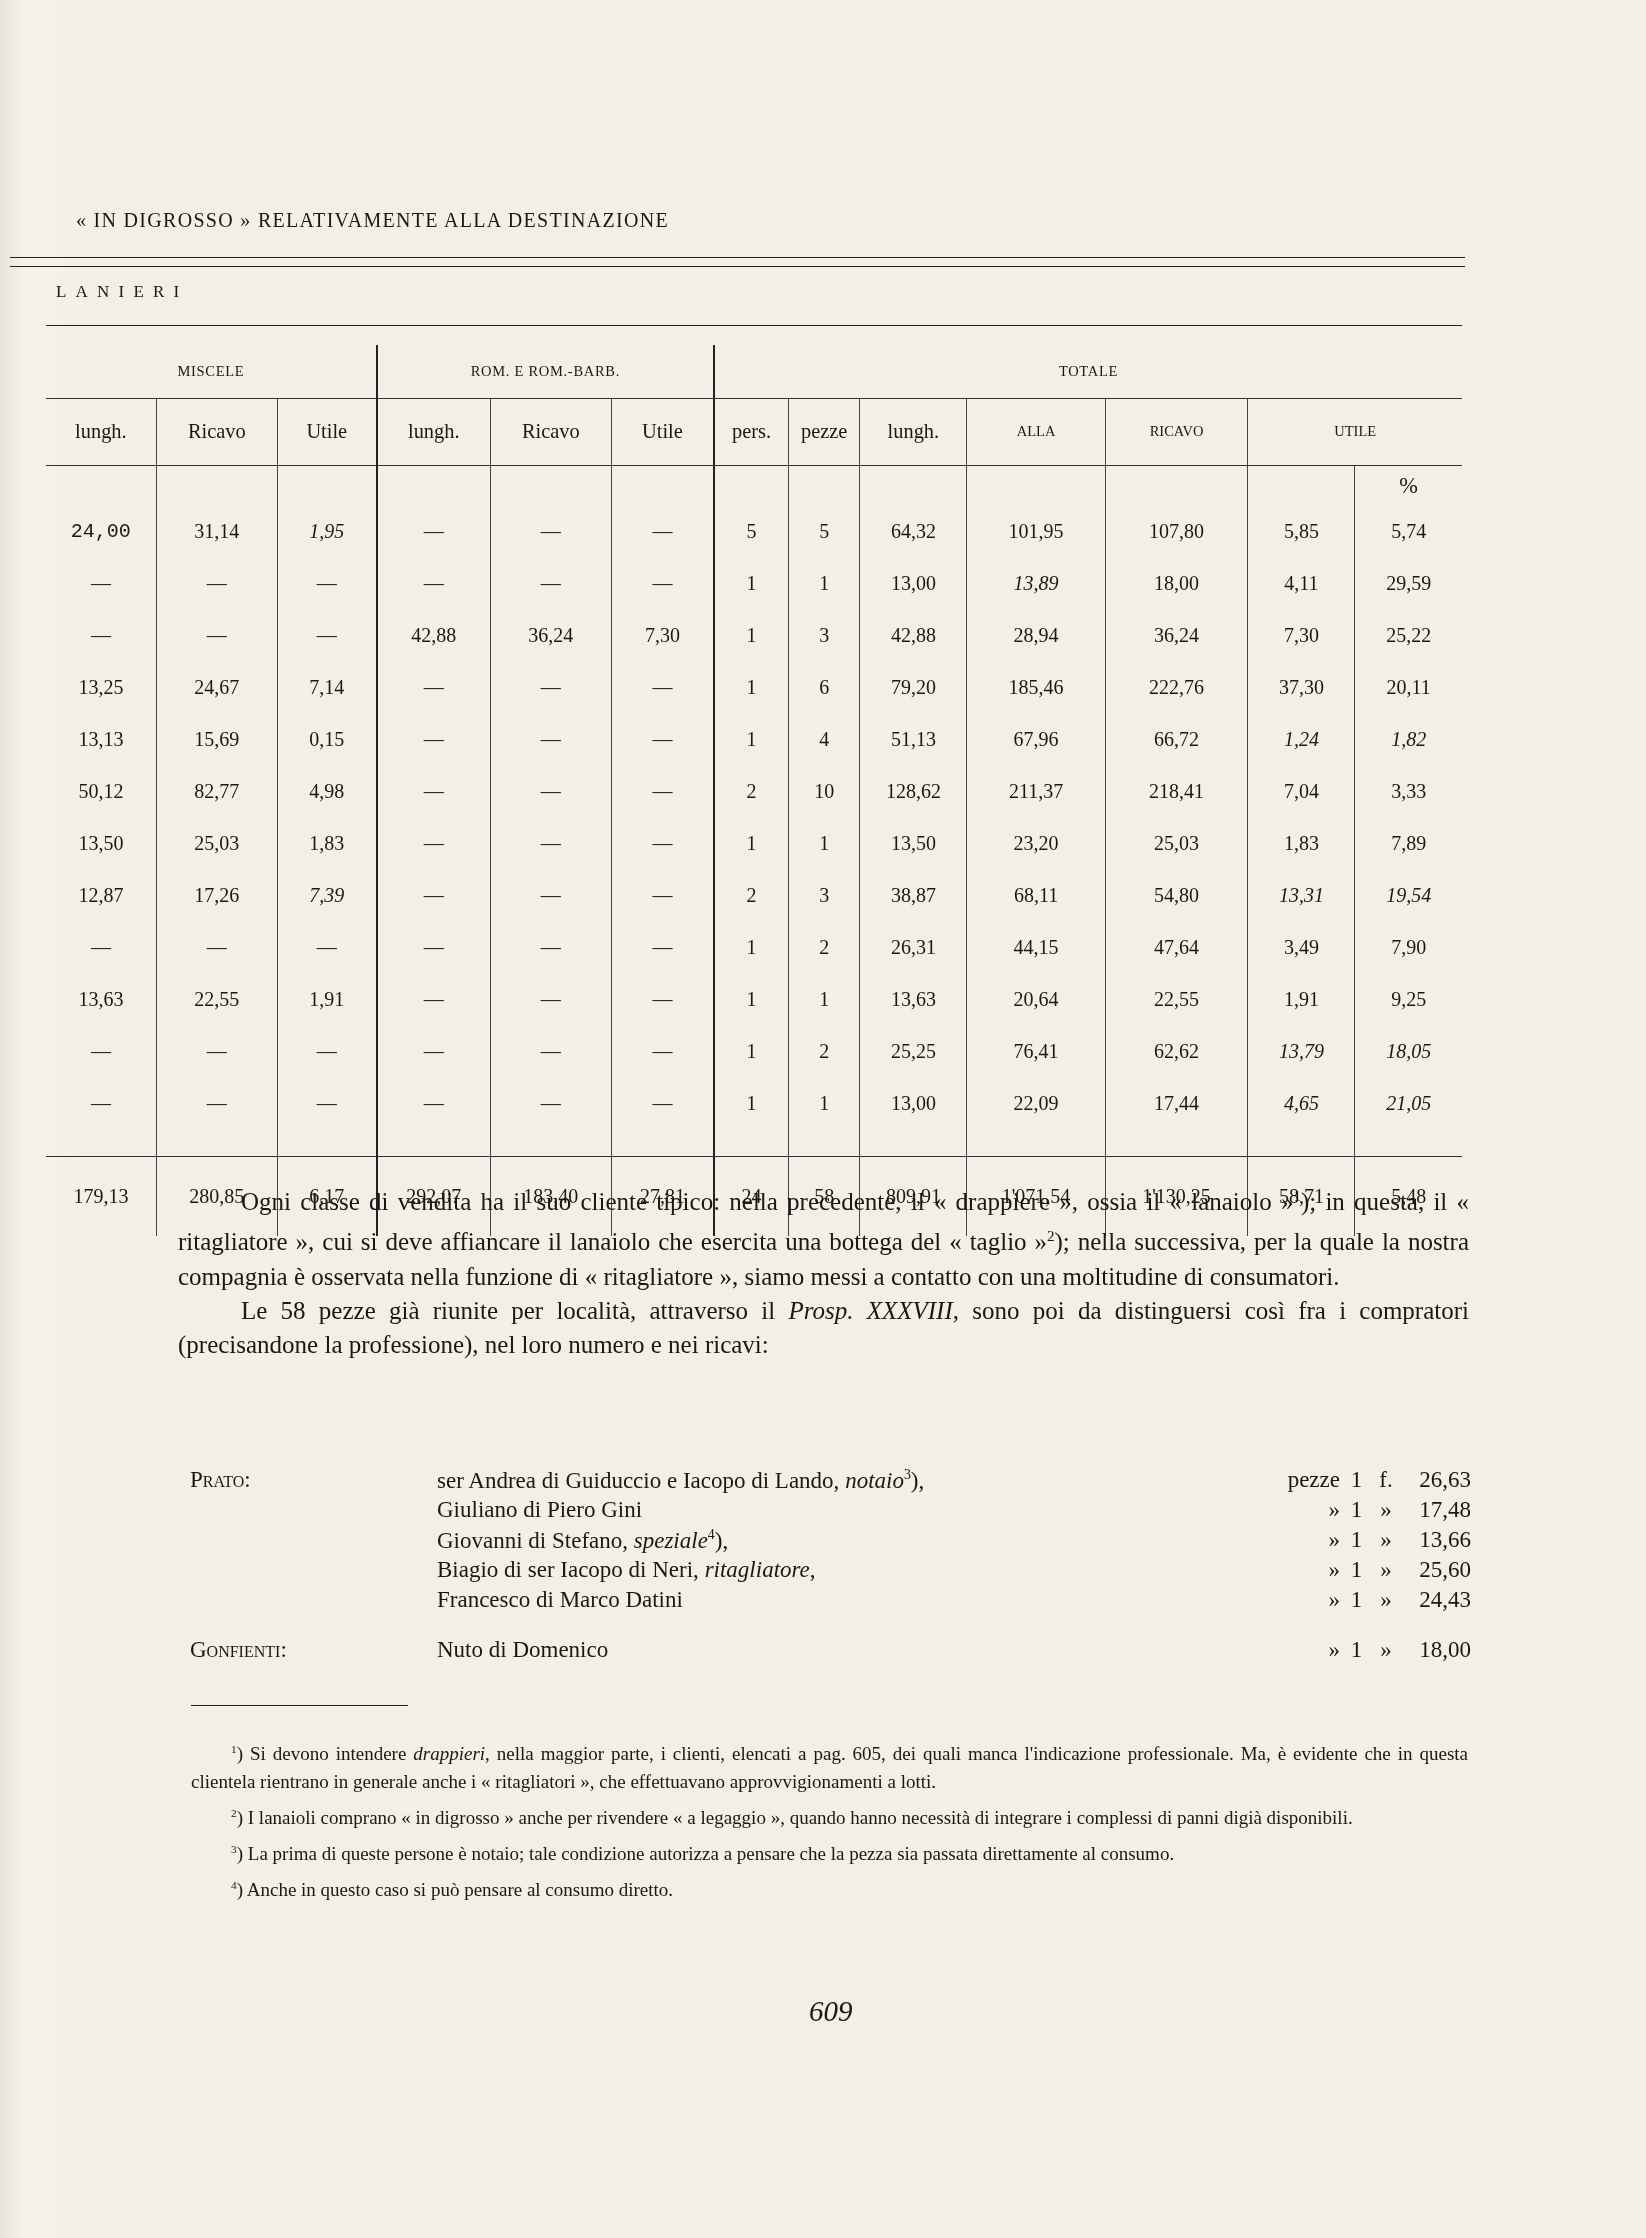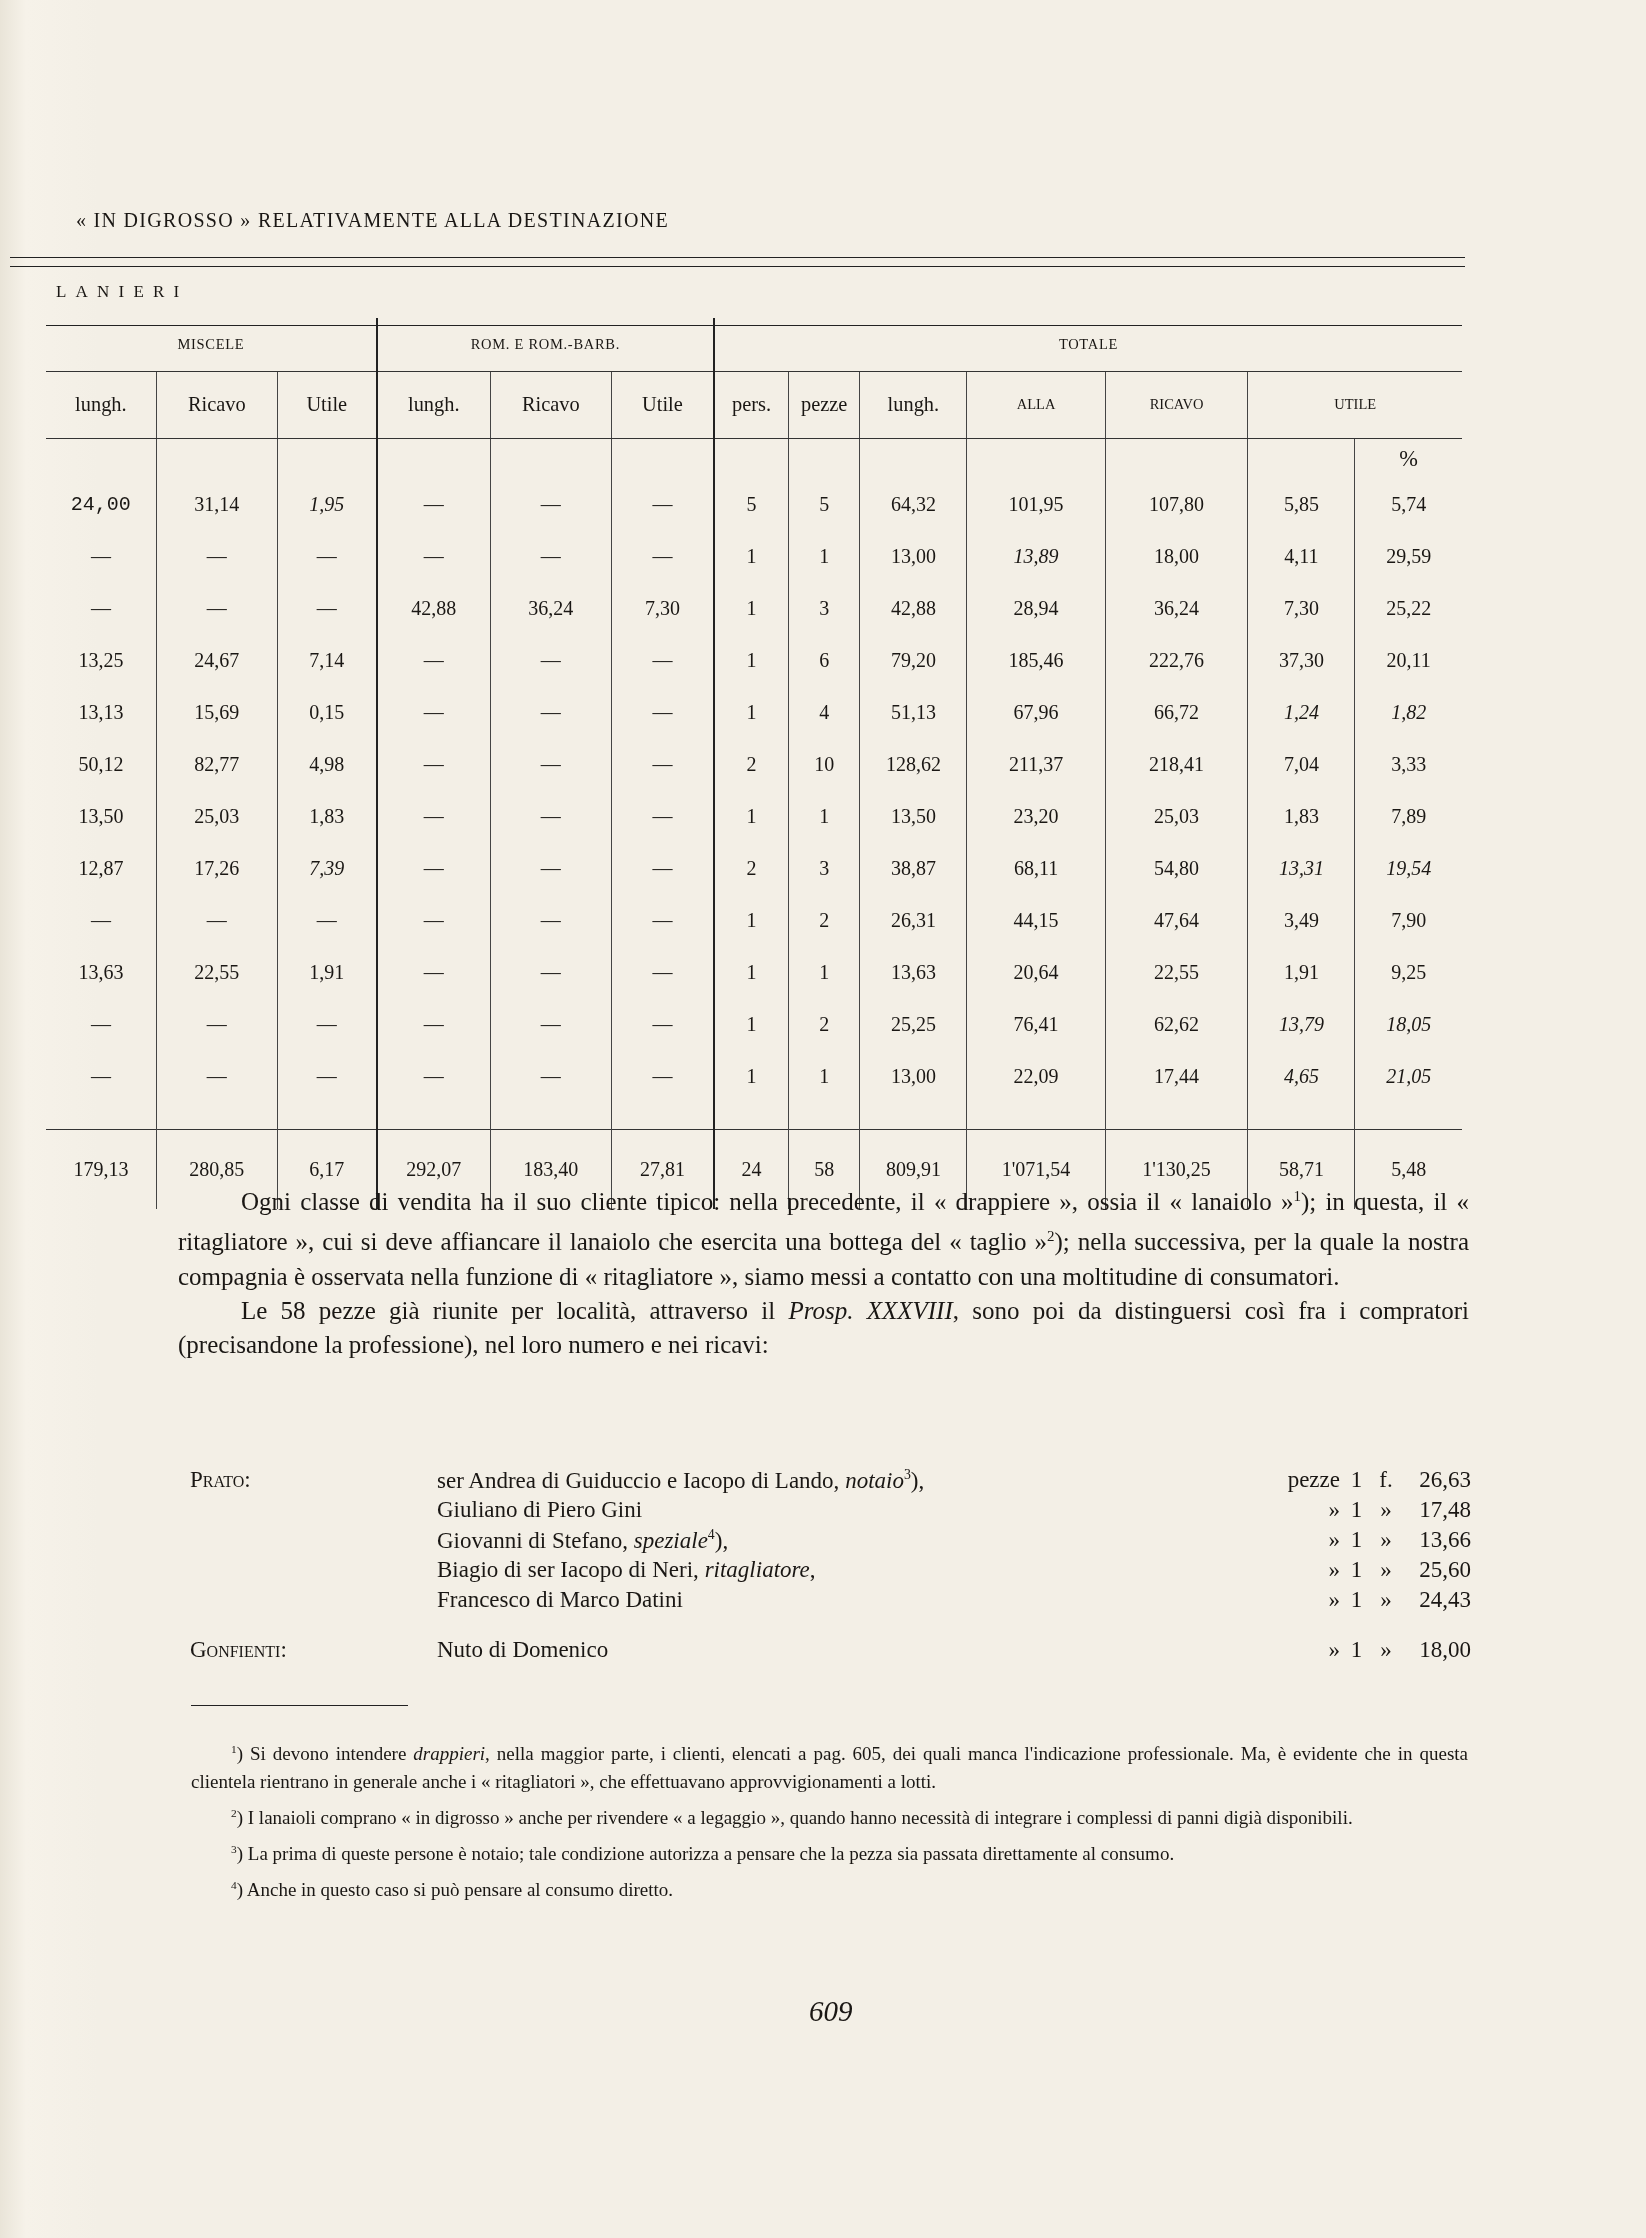--- a/index.html
+++ b/index.html
@@ -5,21 +5,21 @@
   html,body{margin:0;padding:0;}
   body{width:1646px;height:2239px;background:#f3efe6;position:relative;overflow:hidden;
        font-family:"DejaVu Serif","Liberation Serif",serif;color:#1a1714;}
   .page-edge{position:absolute;left:0;top:0;width:99px;height:2239px;
        background:linear-gradient(to right,#e9e4d8 0,#f6f2e9 26px,#f3efe6 99px);}
   .running-head{position:absolute;left:76px;top:209px;font-size:20px;letter-spacing:1.3px;
        font-family:"Liberation Serif",serif;}
   .rule{position:absolute;background:#222;height:1.3px;}
   .section-label{position:absolute;left:56px;top:282px;font-size:17px;letter-spacing:9.2px;
        font-family:"Liberation Serif",serif;}
-  table.data{position:absolute;left:46px;top:318px;width:1416px;border-collapse:collapse;
+  table.data{position:absolute;left:46px;top:345px;width:1416px;border-collapse:collapse;
        font-family:"Liberation Serif",serif;font-size:20px;}
   table.data td,table.data th{padding:0;text-align:center;font-weight:normal;}
   .grp{font-size:14.5px;letter-spacing:0.7px;height:53px;}
   .sub th{height:66px;font-size:20.4px;border-top:1.3px solid #333;border-bottom:1.3px solid #333;}
   .sub th.small{font-size:14.5px;}
   .vl{border-left:0.7px solid #444;}
   .vlb{border-left:2px solid #222;}
   .pct-row td{height:40px;font-size:22.4px;}
   td.num{text-align:center;}
   .it{font-style:italic;}

